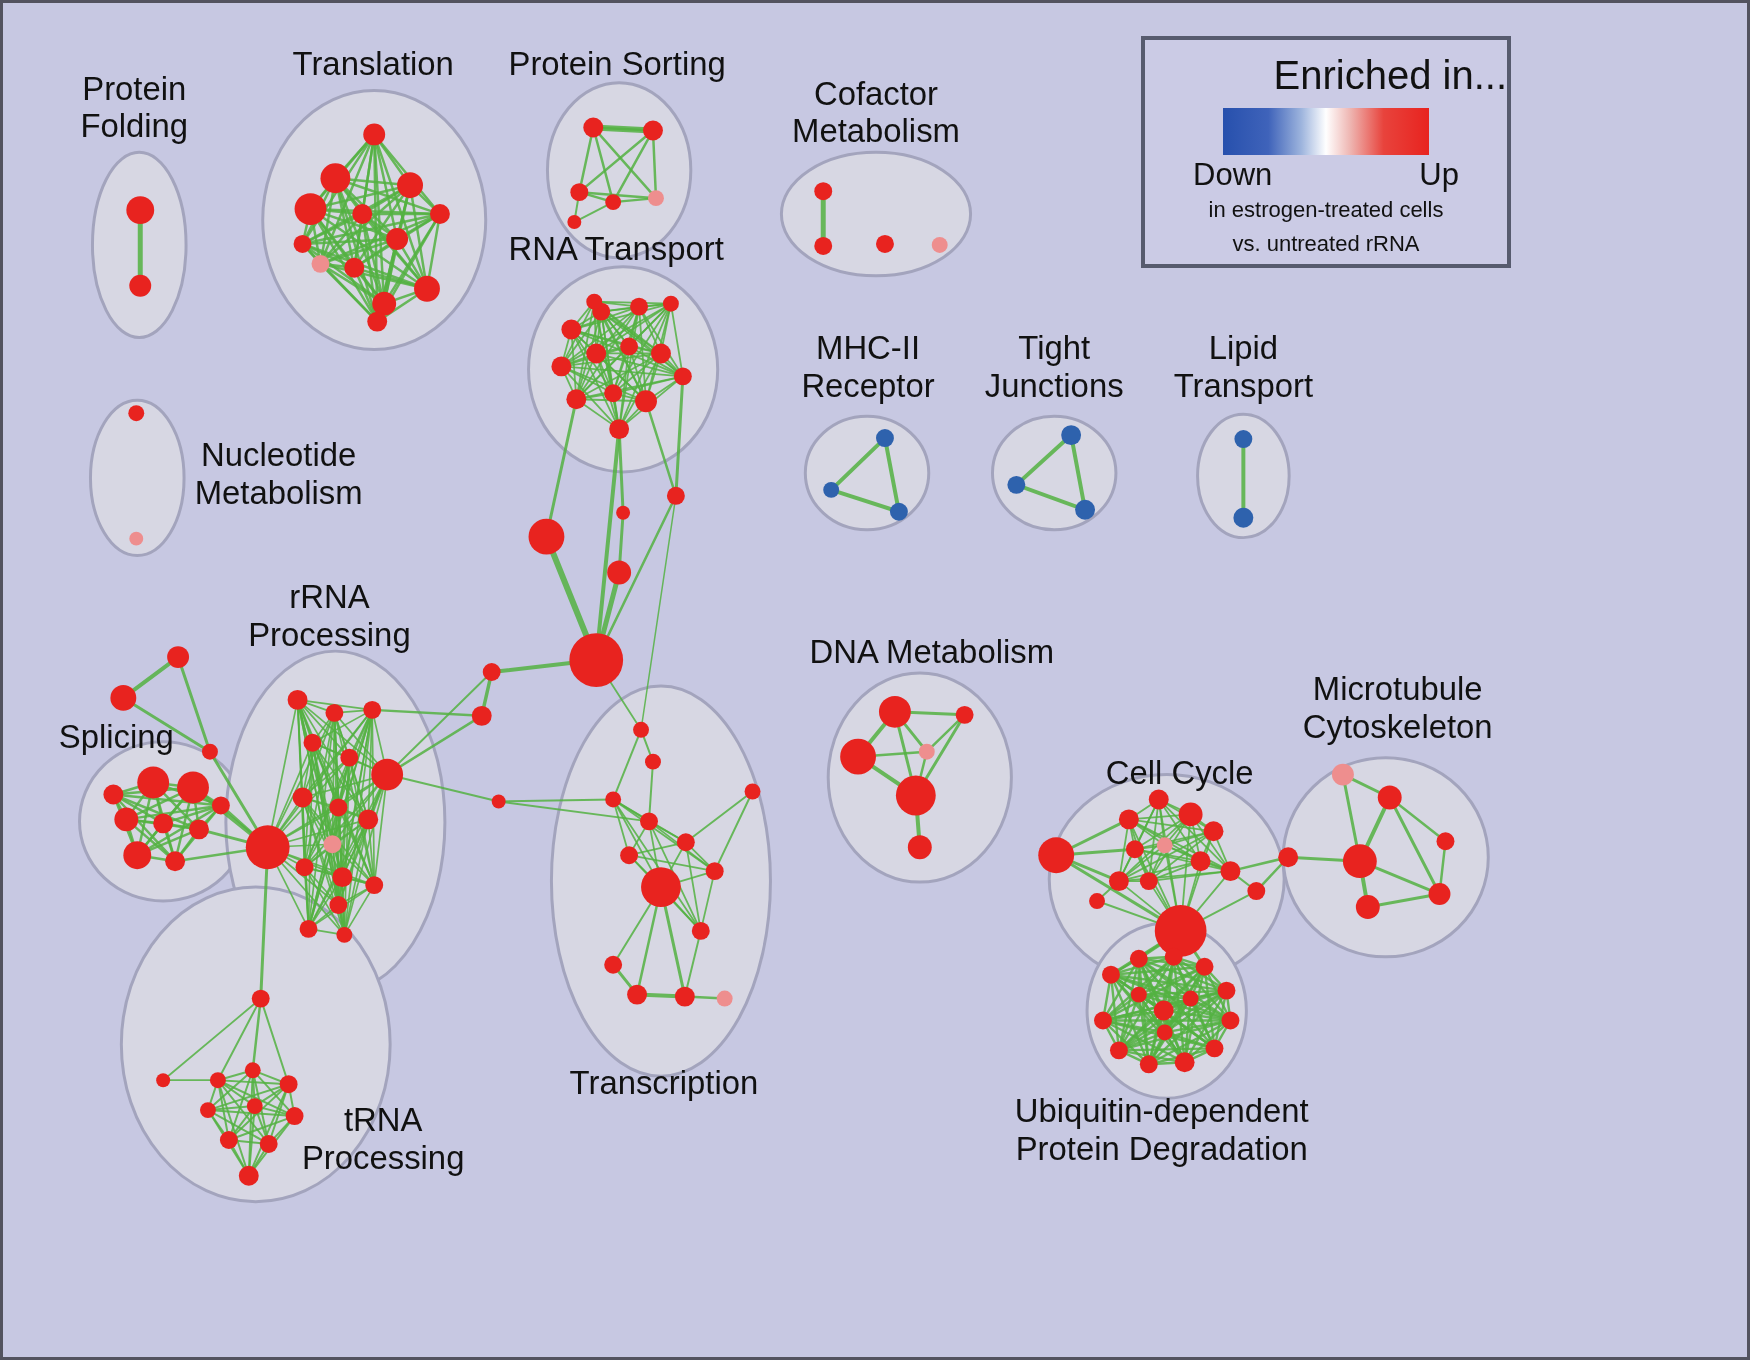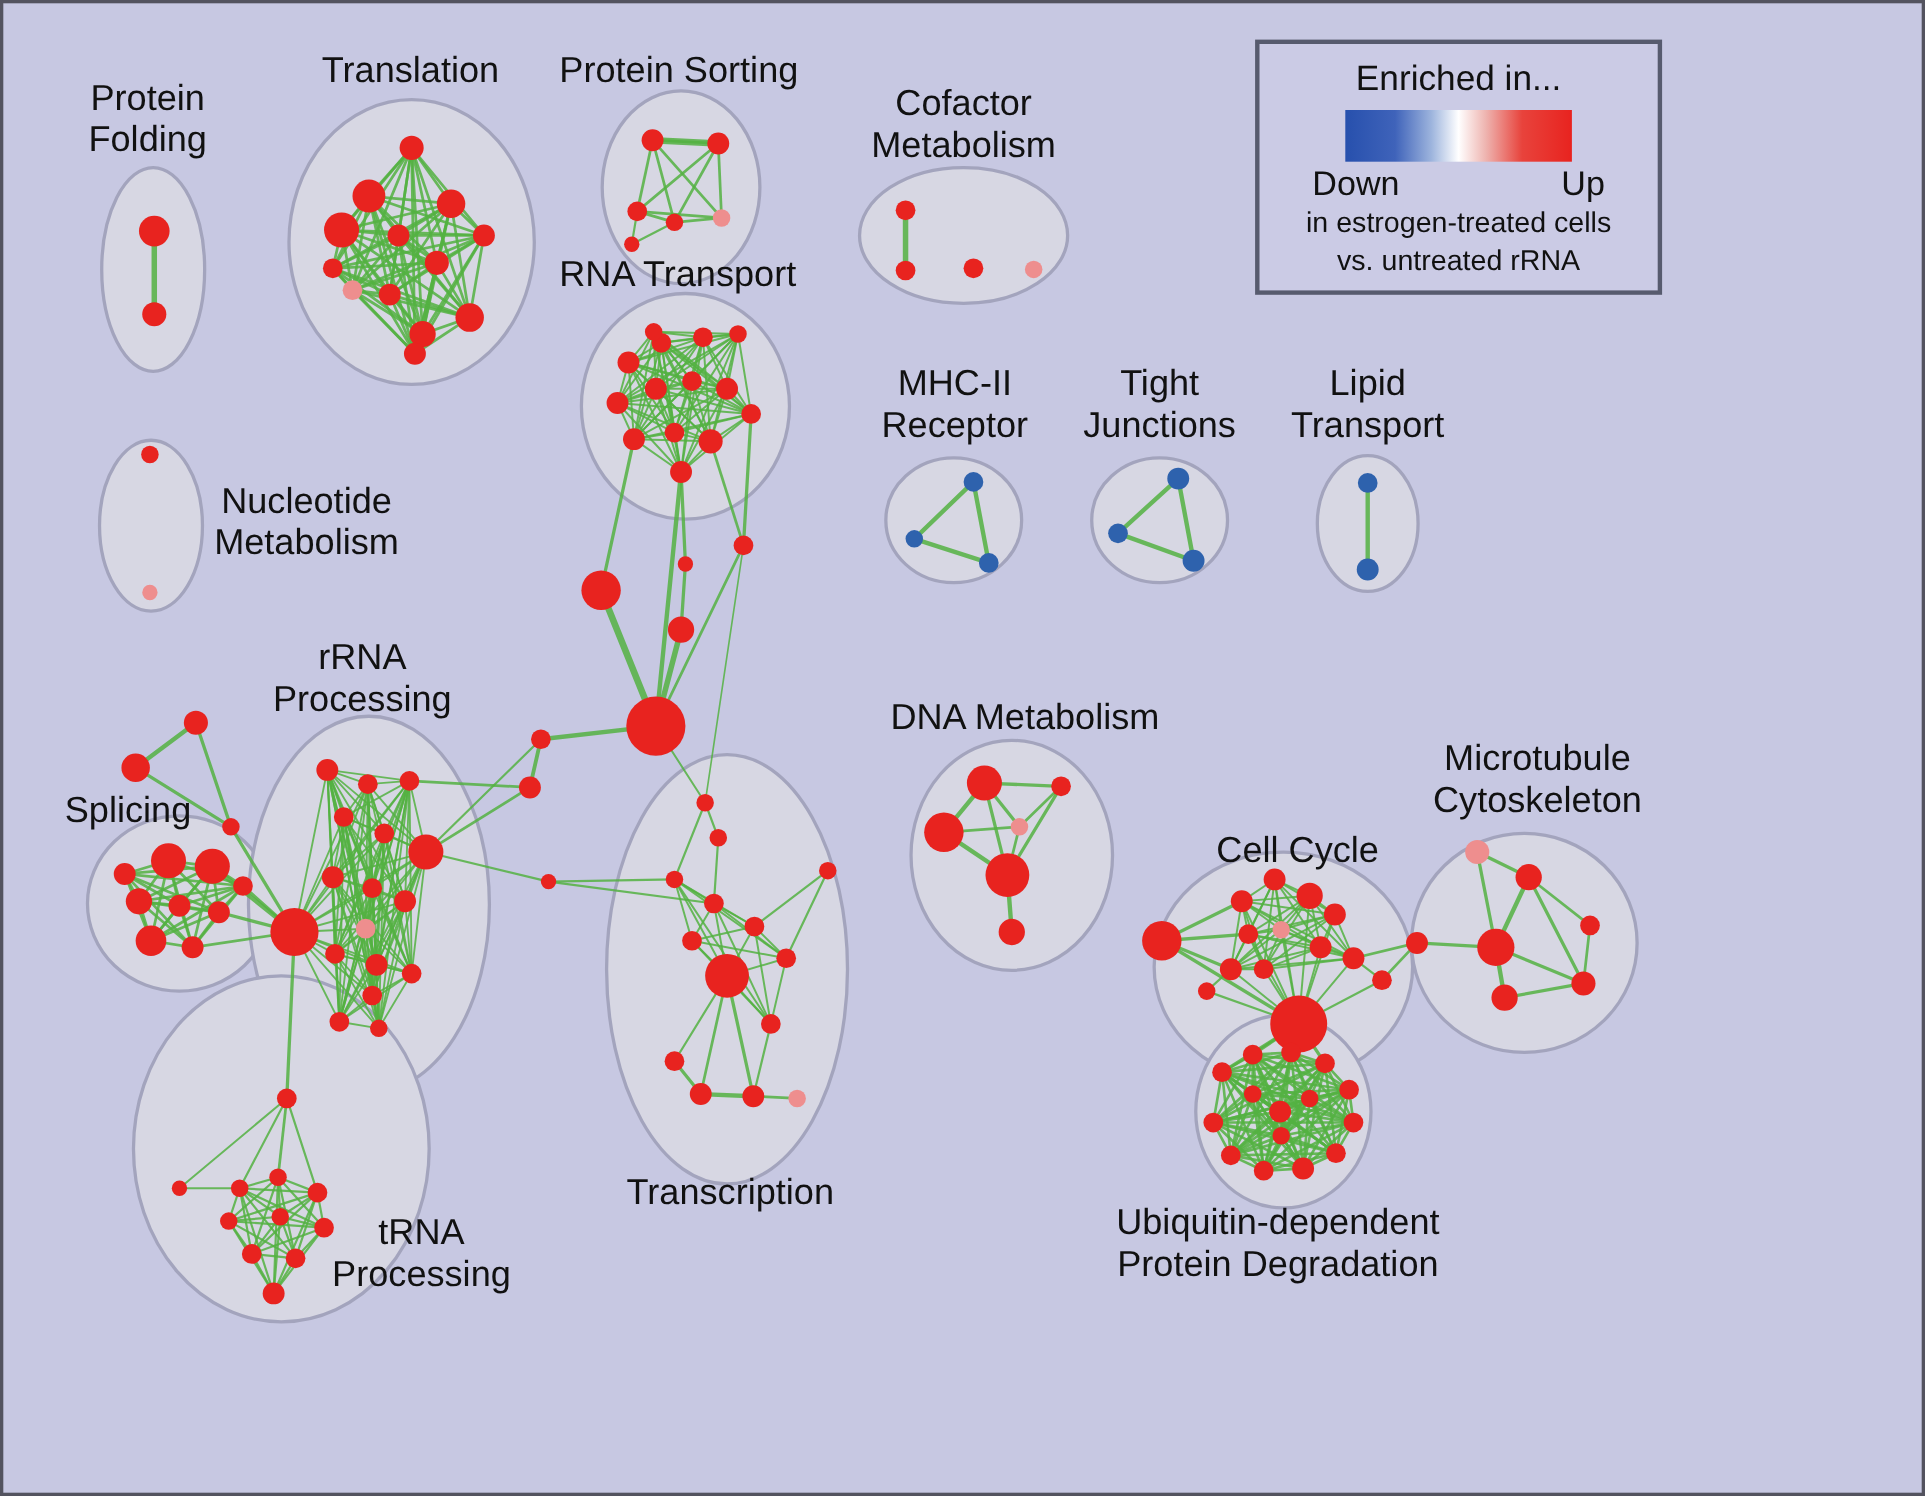--- a/index.html
+++ b/index.html
@@ -16,30 +16,30 @@
   .net{position:absolute;left:0;top:0;width:100%;height:100%;}
   .net text{font-family:"Liberation Sans", sans-serif;}
   .legend{
     position:absolute;left:1138px;top:33px;width:370px;height:232px;
     box-sizing:border-box;
     border:4px solid #575b6e;
     background:#cbcbe5;
     text-align:center;
     color:#111;
   }
-  .legend-title{font-size:32px;margin-top:13px;}
+  .legend-title{font-size:40px;margin-top:13px;text-align:right;}
   .legend-bar{
     height:47px;margin:10px 78px 2px 78px;
     background:linear-gradient(to right,#2750ad 0%,#3f63ba 22%,#9db4dd 38%,#ffffff 50%,#eeb4b0 62%,#e8433c 78%,#e8231f 100%);
   }
   .legend-row{
     display:flex;justify-content:space-between;
     padding:0 48px;font-size:31px;margin-top:2px;gap:18px;
   }
-  .legend-sub{font-size:26px;line-height:34px;}
+  .legend-sub{font-size:22px;line-height:34px;}
   .legend-sub:first-of-type{margin-top:4px;}
 </style>
 </head>
 <body>
 
 <div class="frame">
 
   <svg class="net" viewBox="0 0 1750 1360">
       <g>
         <ellipse cx="136" cy="243" rx="47" ry="93" fill="#d7d7e3" stroke="#a3a4bd" stroke-width="3"></ellipse>

